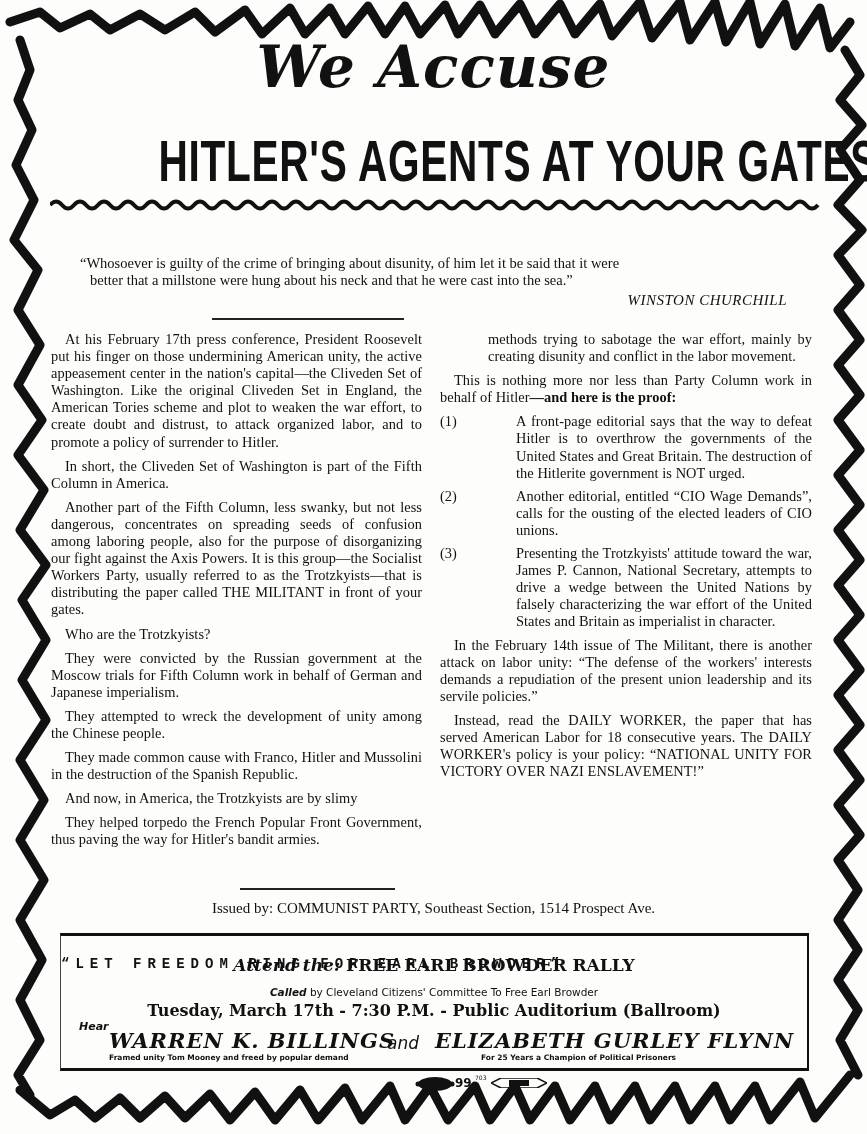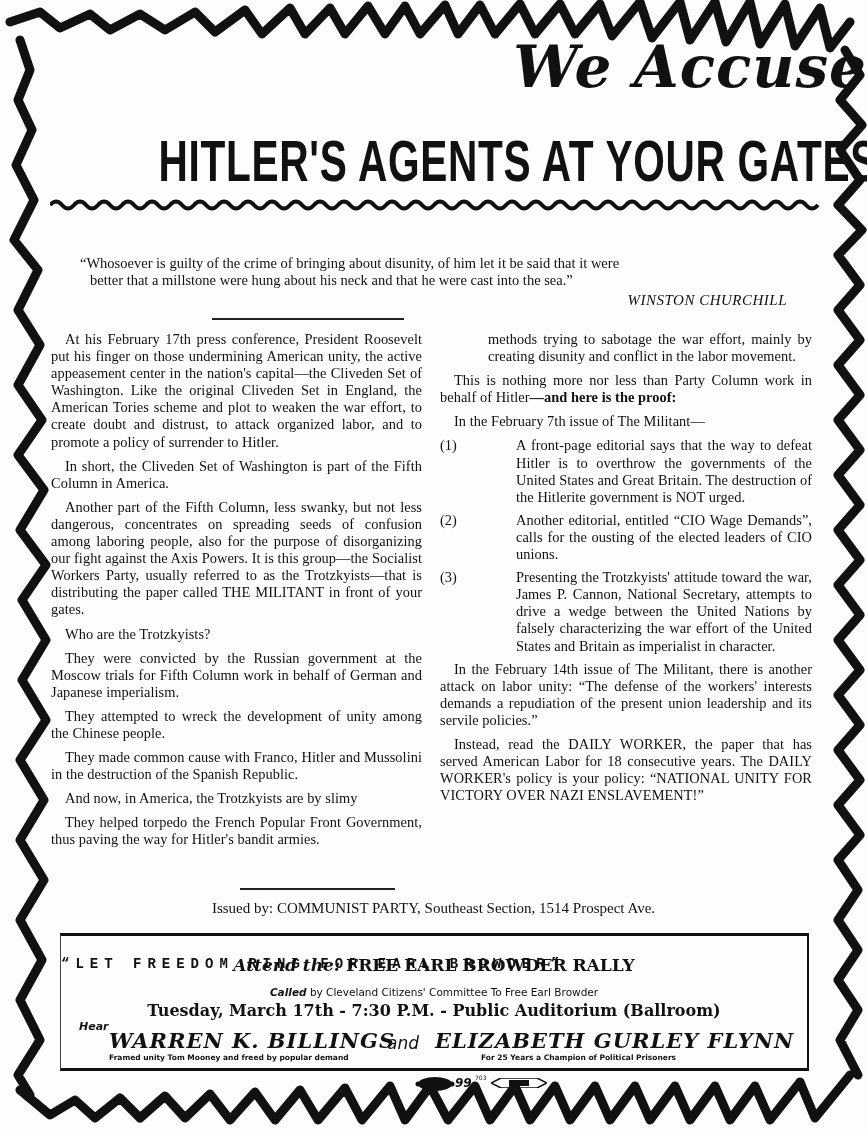--- a/index.html
+++ b/index.html
@@ -3,21 +3,21 @@
   <meta charset="utf-8">
   <style>
     html, body { margin: 0; padding: 0; }
     body {
       width: 867px; height: 1134px; background: #fdfdfb; position: relative;
       overflow: hidden; color: #111;
       font-family: "Liberation Serif", "DejaVu Serif", serif;
     }
     .border-svg { position: absolute; left: 0; top: 0; width: 867px; height: 1134px; pointer-events: none; }
     .title-accuse {
-      position: absolute; left: 0; width: 867px; top: 38px; text-align: right;
+      position: absolute; left: 0; width: 867px; top: 38px; text-align: center;
       font-family: "DejaVu Serif", "Liberation Serif", serif; font-style: italic; font-weight: bold;
       font-size: 58px; letter-spacing: 1px; line-height: 1;
     }
     .title-main {
       position: absolute; left: 40px; width: 790px; top: 132px; text-align: center;
       font-family: "Liberation Sans", "DejaVu Sans", sans-serif; font-weight: bold;
       font-size: 58px; line-height: 1; letter-spacing: 1px;
       transform: scaleX(0.70); transform-origin: center top; white-space: nowrap;
     }
     .wavy-rule { position: absolute; left: 50px; top: 196px; width: 770px; height: 18px; }
@@ -81,21 +81,21 @@
     }
     .speaker2 {
       position: absolute; left: 374px; top: 92px; font-family: "DejaVu Serif", serif;
       font-style: italic; font-weight: bold; font-size: 21px; letter-spacing: 1px;
     }
     .speaker1-note { position: absolute; left: 48px; top: 117px; font-size: 7.5px; font-weight: bold; }
     .speaker2-note { position: absolute; left: 420px; top: 117px; font-size: 7.5px; font-weight: bold; }
     .union-bug {
       position: absolute; left: 415px; top: 1075px; width: 160px; height: 20px;
     }
-    .union-bug .num99 { position: absolute; left: 40px; top: 1px; font-weight: bold; font-style: italic; font-size: 12px; font-family: "DejaVu Sans", sans-serif; }
+    .union-bug .num99 { position: absolute; left: 40px; top: 1px; font-weight: bold; font-size: 12px; font-family: "DejaVu Sans", sans-serif; }
     .union-bug .num703 { position: absolute; left: 60px; top: -1px; font-size: 6px; font-family: "DejaVu Sans", sans-serif; }
   </style>
 </head>
 <body>
 
 <svg class="border-svg" viewBox="0 0 867 1134">
   <g fill="none" stroke="#111" stroke-width="9" stroke-linejoin="round" stroke-linecap="round">
 
     <polyline points="10,22 40,12 60,28 90,14 110,30 140,14 165,30 195,12 215,32 245,10 262,34 290,8 305,34 330,8 345,34 368,6 385,34 405,6 420,34 445,5 458,34 480,5 495,34 520,4 535,34 560,4 575,34 600,4 612,36 640,2 652,38 680,2 690,40 715,2 726,42 750,2 760,44 785,4 795,46 820,8 830,48 850,22"></polyline>
 
@@ -129,21 +129,20 @@
   <p>They were convicted by the Russian government at the Moscow trials for Fifth Column work in behalf of German and Japanese imperialism.</p>
   <p>They attempted to wreck the development of unity among the Chinese people.</p>
   <p>They made common cause with Franco, Hitler and Mussolini in the destruction of the Spanish Republic.</p>
   <p>And now, in America, the Trotzkyists are by slimy</p>
   <p>They helped torpedo the French Popular Front Government, thus paving the way for Hitler's bandit armies.</p>
 </div>
 
 <div class="col col-right">
   <p class="noindent">methods trying to sabotage the war effort, mainly by creating disunity and conflict in the labor movement.</p>
   <p><span>This is nothing more nor less than Party Column work in behalf of Hitler</span><b>—and here is the proof:</b></p>
-  <p>In the February 7th issue of The Militant—</p>
   <div class="item">
     <span class="num">(1)</span>
     <span class="txt">A front-page editorial says that the way to defeat Hitler is to overthrow the governments of the United States and Great Britain. The destruction of the Hitlerite government is NOT urged.</span>
   </div>
   <div class="item">
     <span class="num">(2)</span>
     <span class="txt">Another editorial, entitled “CIO Wage Demands”, calls for the ousting of the elected leaders of CIO unions.</span>
   </div>
   <div class="item">
     <span class="num">(3)</span>

